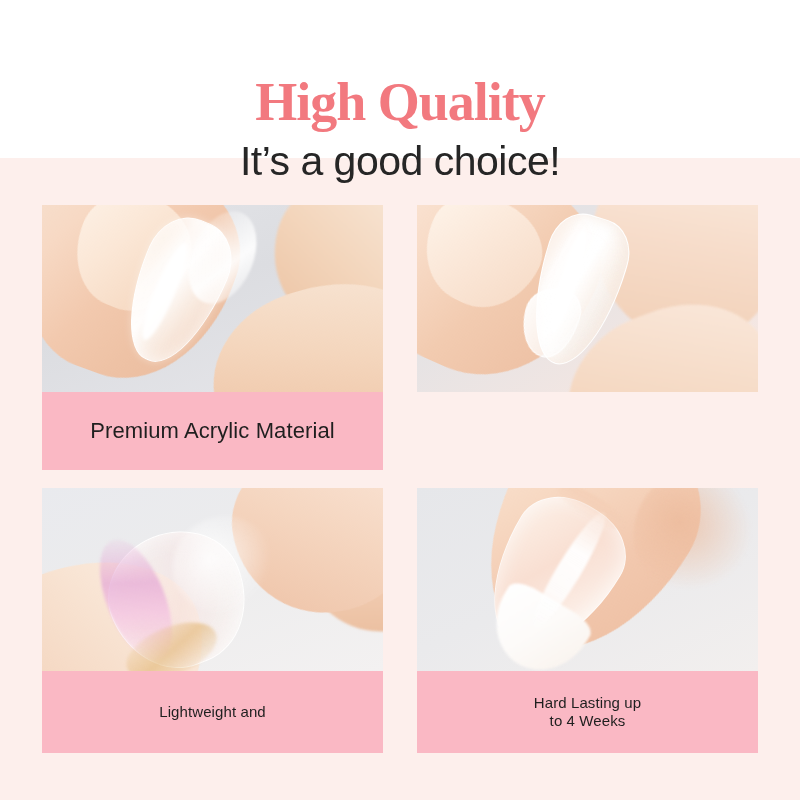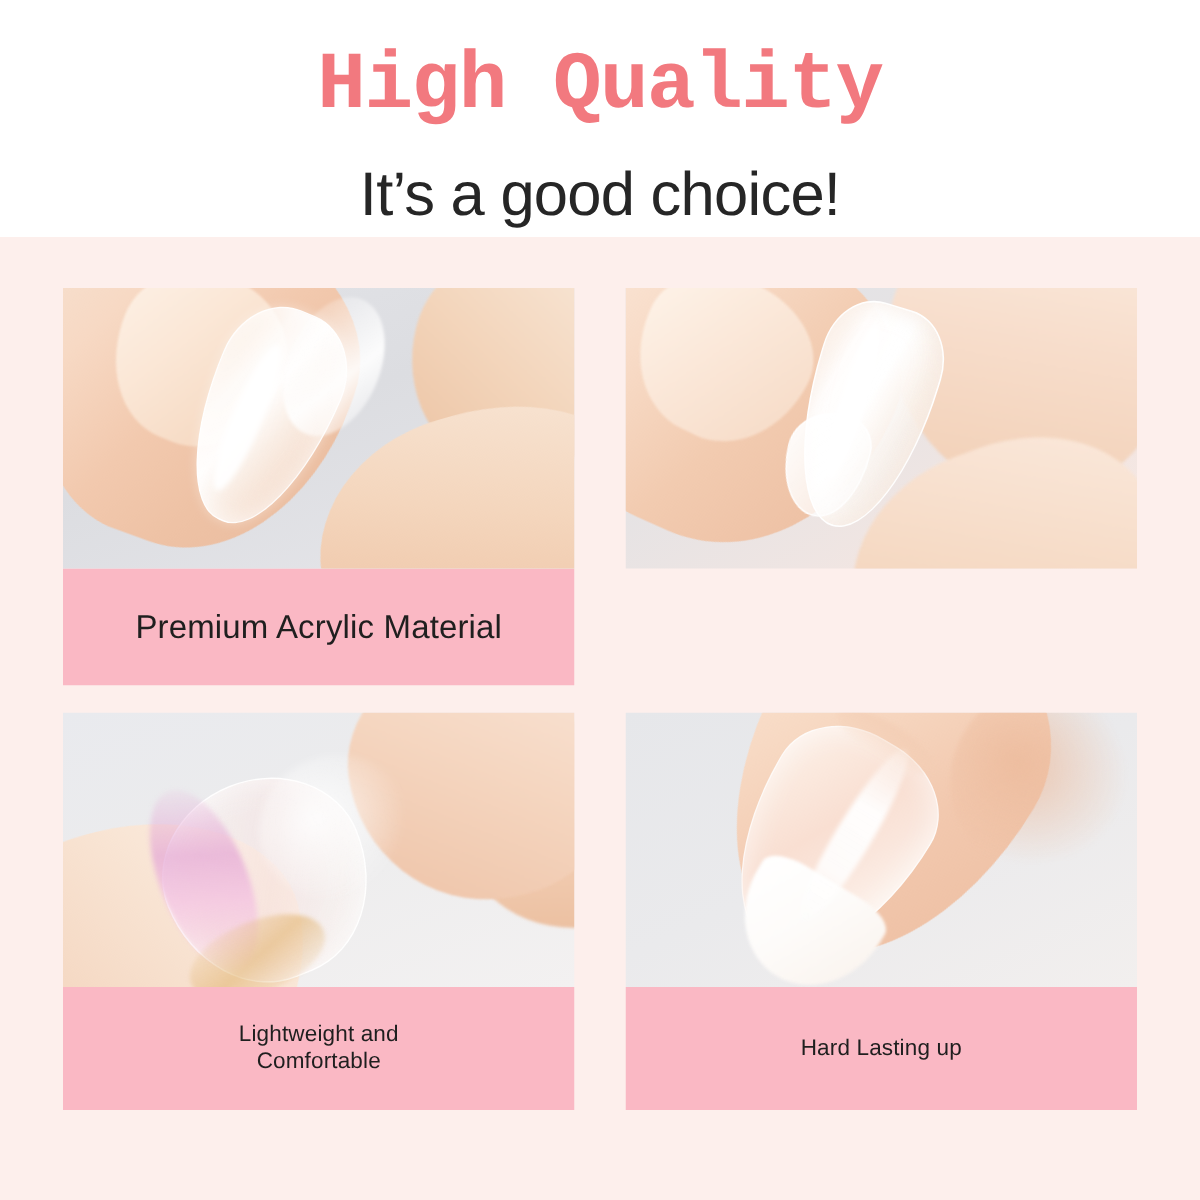--- a/index.html
+++ b/index.html
@@ -23,36 +23,37 @@
     display:flex; flex-direction:column;
     align-items:center; justify-content:flex-start;
     padding-top:30px;
   }
   .title {
     font-size:54px;
     font-weight:bold;
     letter-spacing:-1px;
     color:#F2797F;
     line-height:1.05;
-    font-family:Liberation Mono, monospace;
+    font-family:Liberation Serif, serif;
+    margin-top:44px;
   }
   .subtitle {
     font-size:41px;
     font-weight:400;
     color:#262626;
     line-height:1.1;
-    margin-top:20px;
+    margin-top:8px;
     letter-spacing:-0.5px;
     font-family:"Liberation Sans", sans-serif;
   }
 
   
   .grid {
     position:absolute;
-    left:42px; top:192px;
+    left:42px; top:205px;
     width:716px;
     display:grid;
     grid-template-columns:341px 341px;
     grid-template-rows:265px 265px;
     column-gap:34px;
     row-gap:18px;
   }
   .card {
     position:relative;
     width:341px; height:265px;
@@ -381,35 +382,35 @@
         <div class="finger-top"></div>
         <div class="thumb"></div>
         <div class="tip"></div>
         <div class="rim"></div>
         <div class="rim-gold"></div>
         <div class="sheen"></div>
       </div>
       <div class="caption two-line">
         <span>
           <span>Lightweight and</span><br>
-          <span>Comfortable</span>
         </span>
       </div>
     </div>
 
     <div class="card tall">
       <div class="photo p4">
         <div class="finger"></div>
         <div class="finger-skin"></div>
         <div class="nail"></div>
         <div class="french"></div>
         <div class="cuticle"></div>
         <div class="shine"></div>
       </div>
       <div class="caption two-line">
         <span>
           <span>Hard Lasting up</span><br>
+          <span>to 4 Weeks</span>
         </span>
       </div>
     </div>
 
   </div>
 </div>
 
 </body></html>

